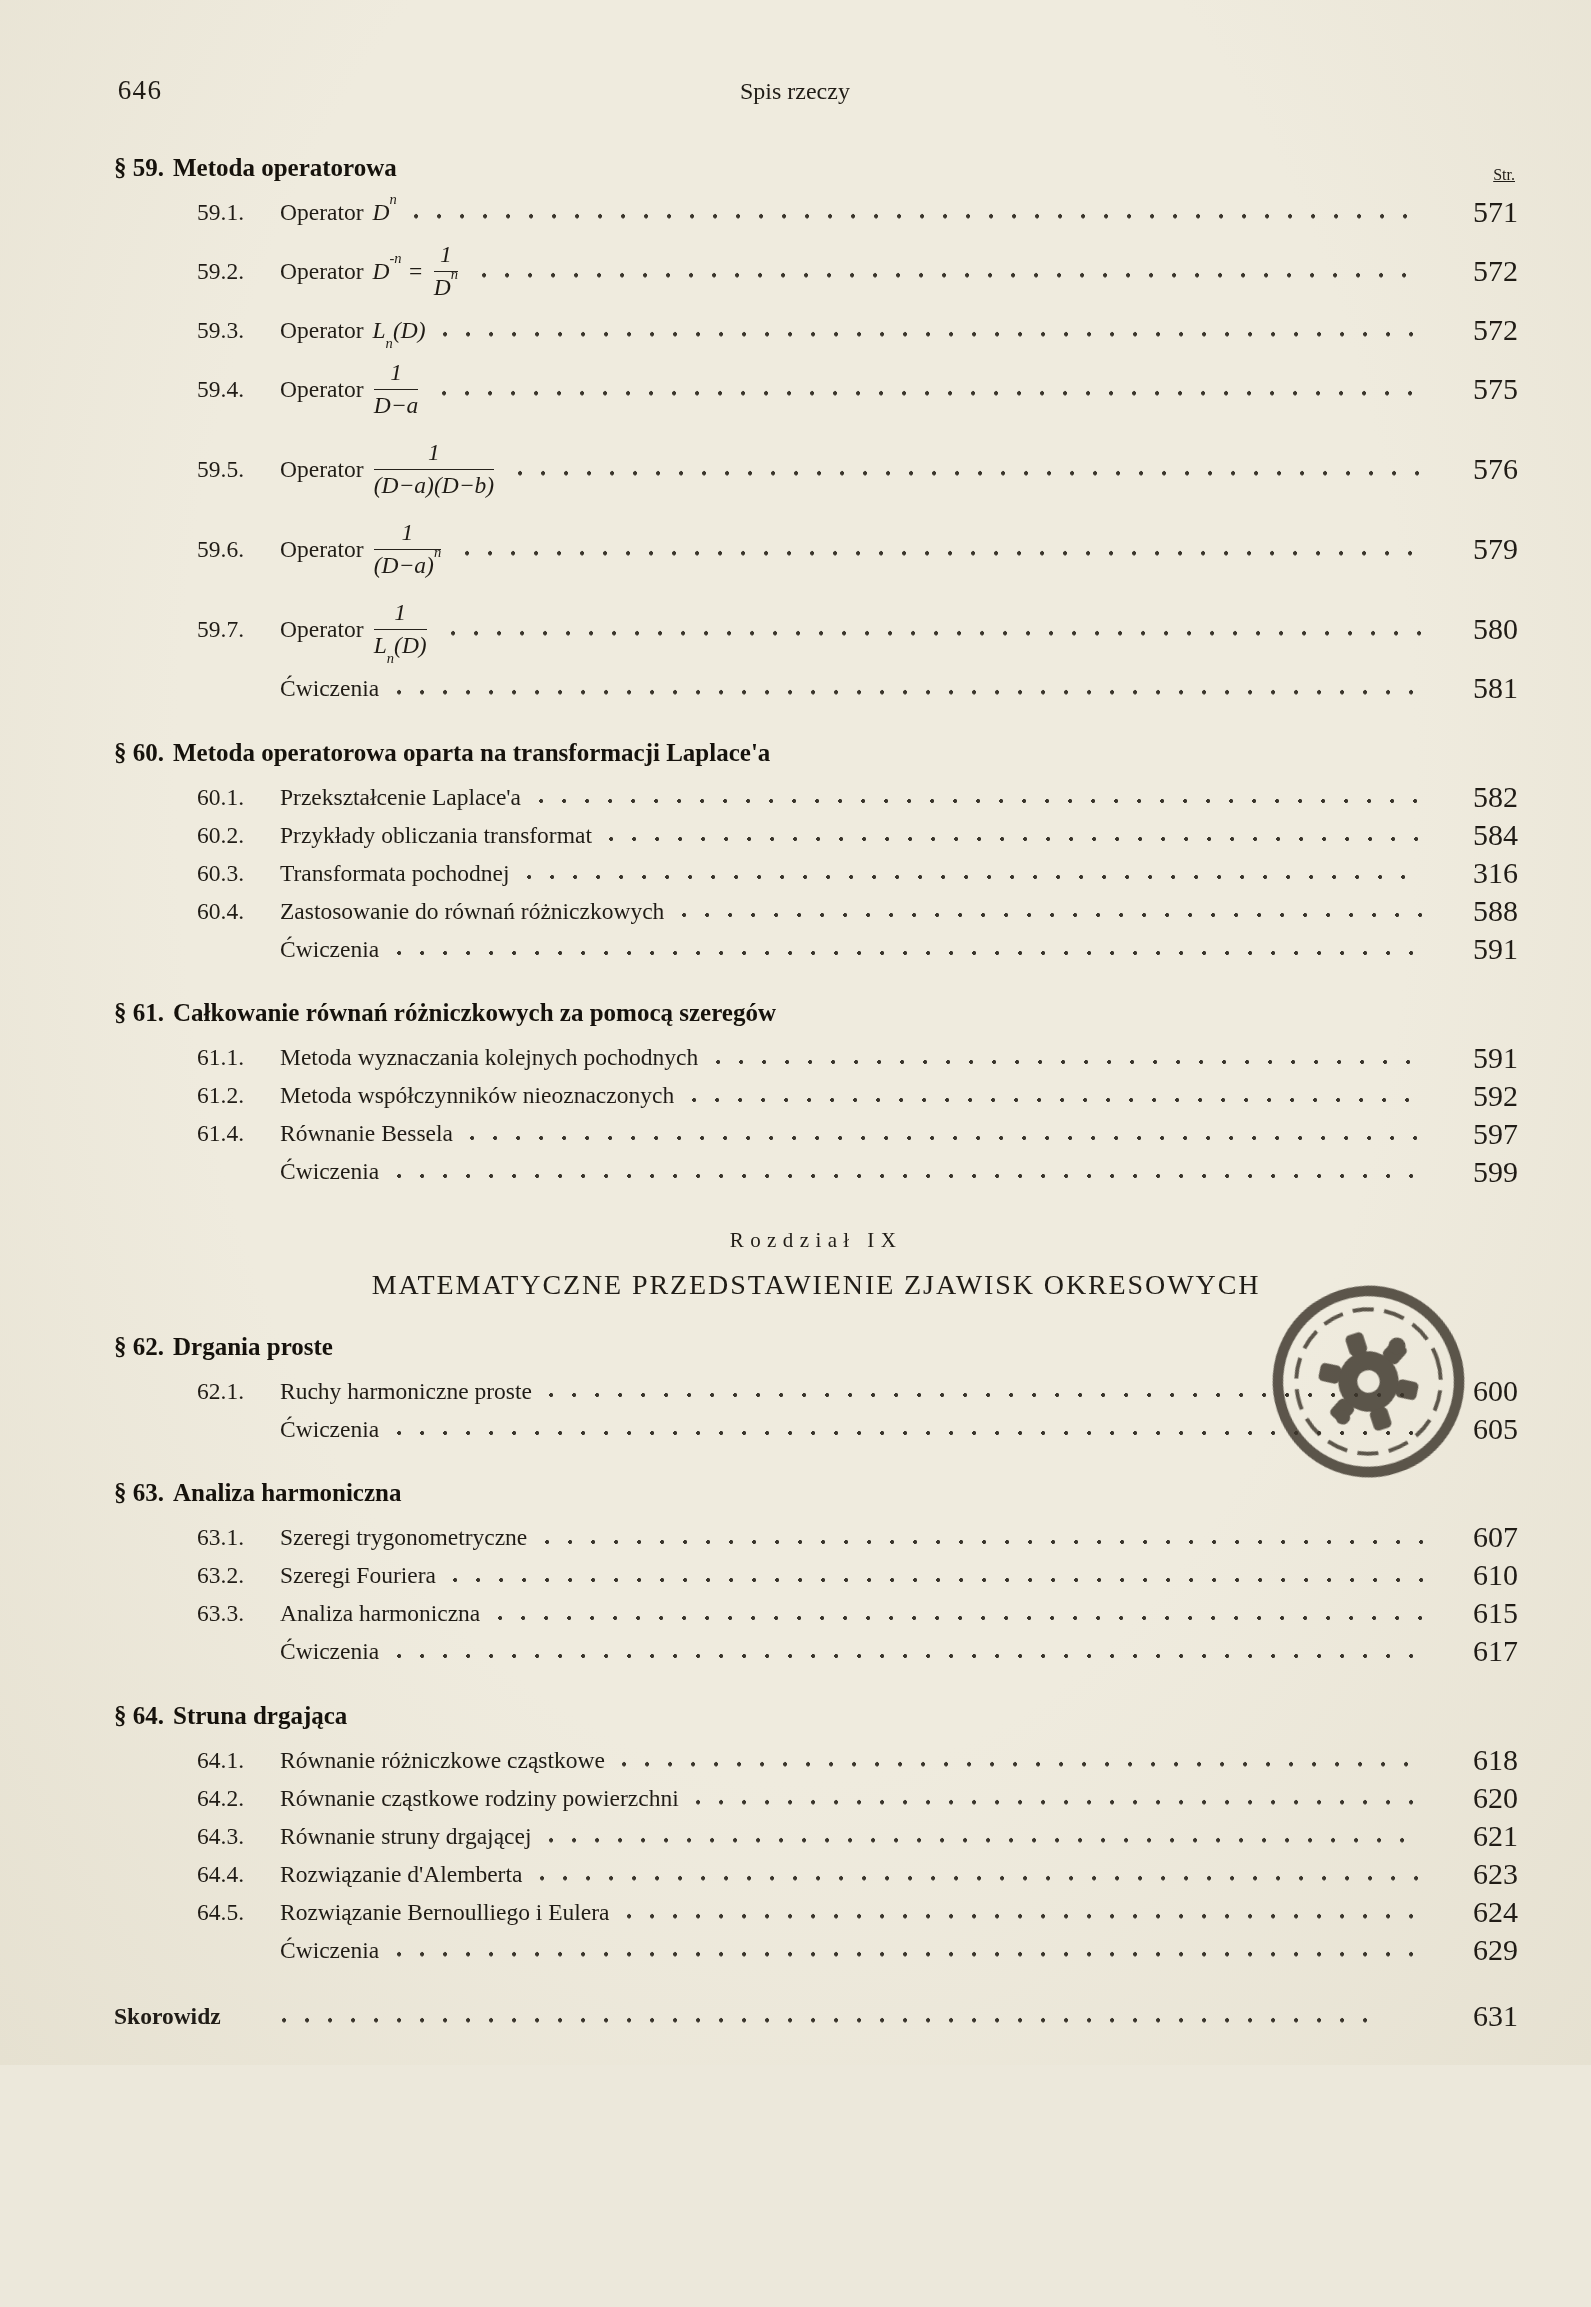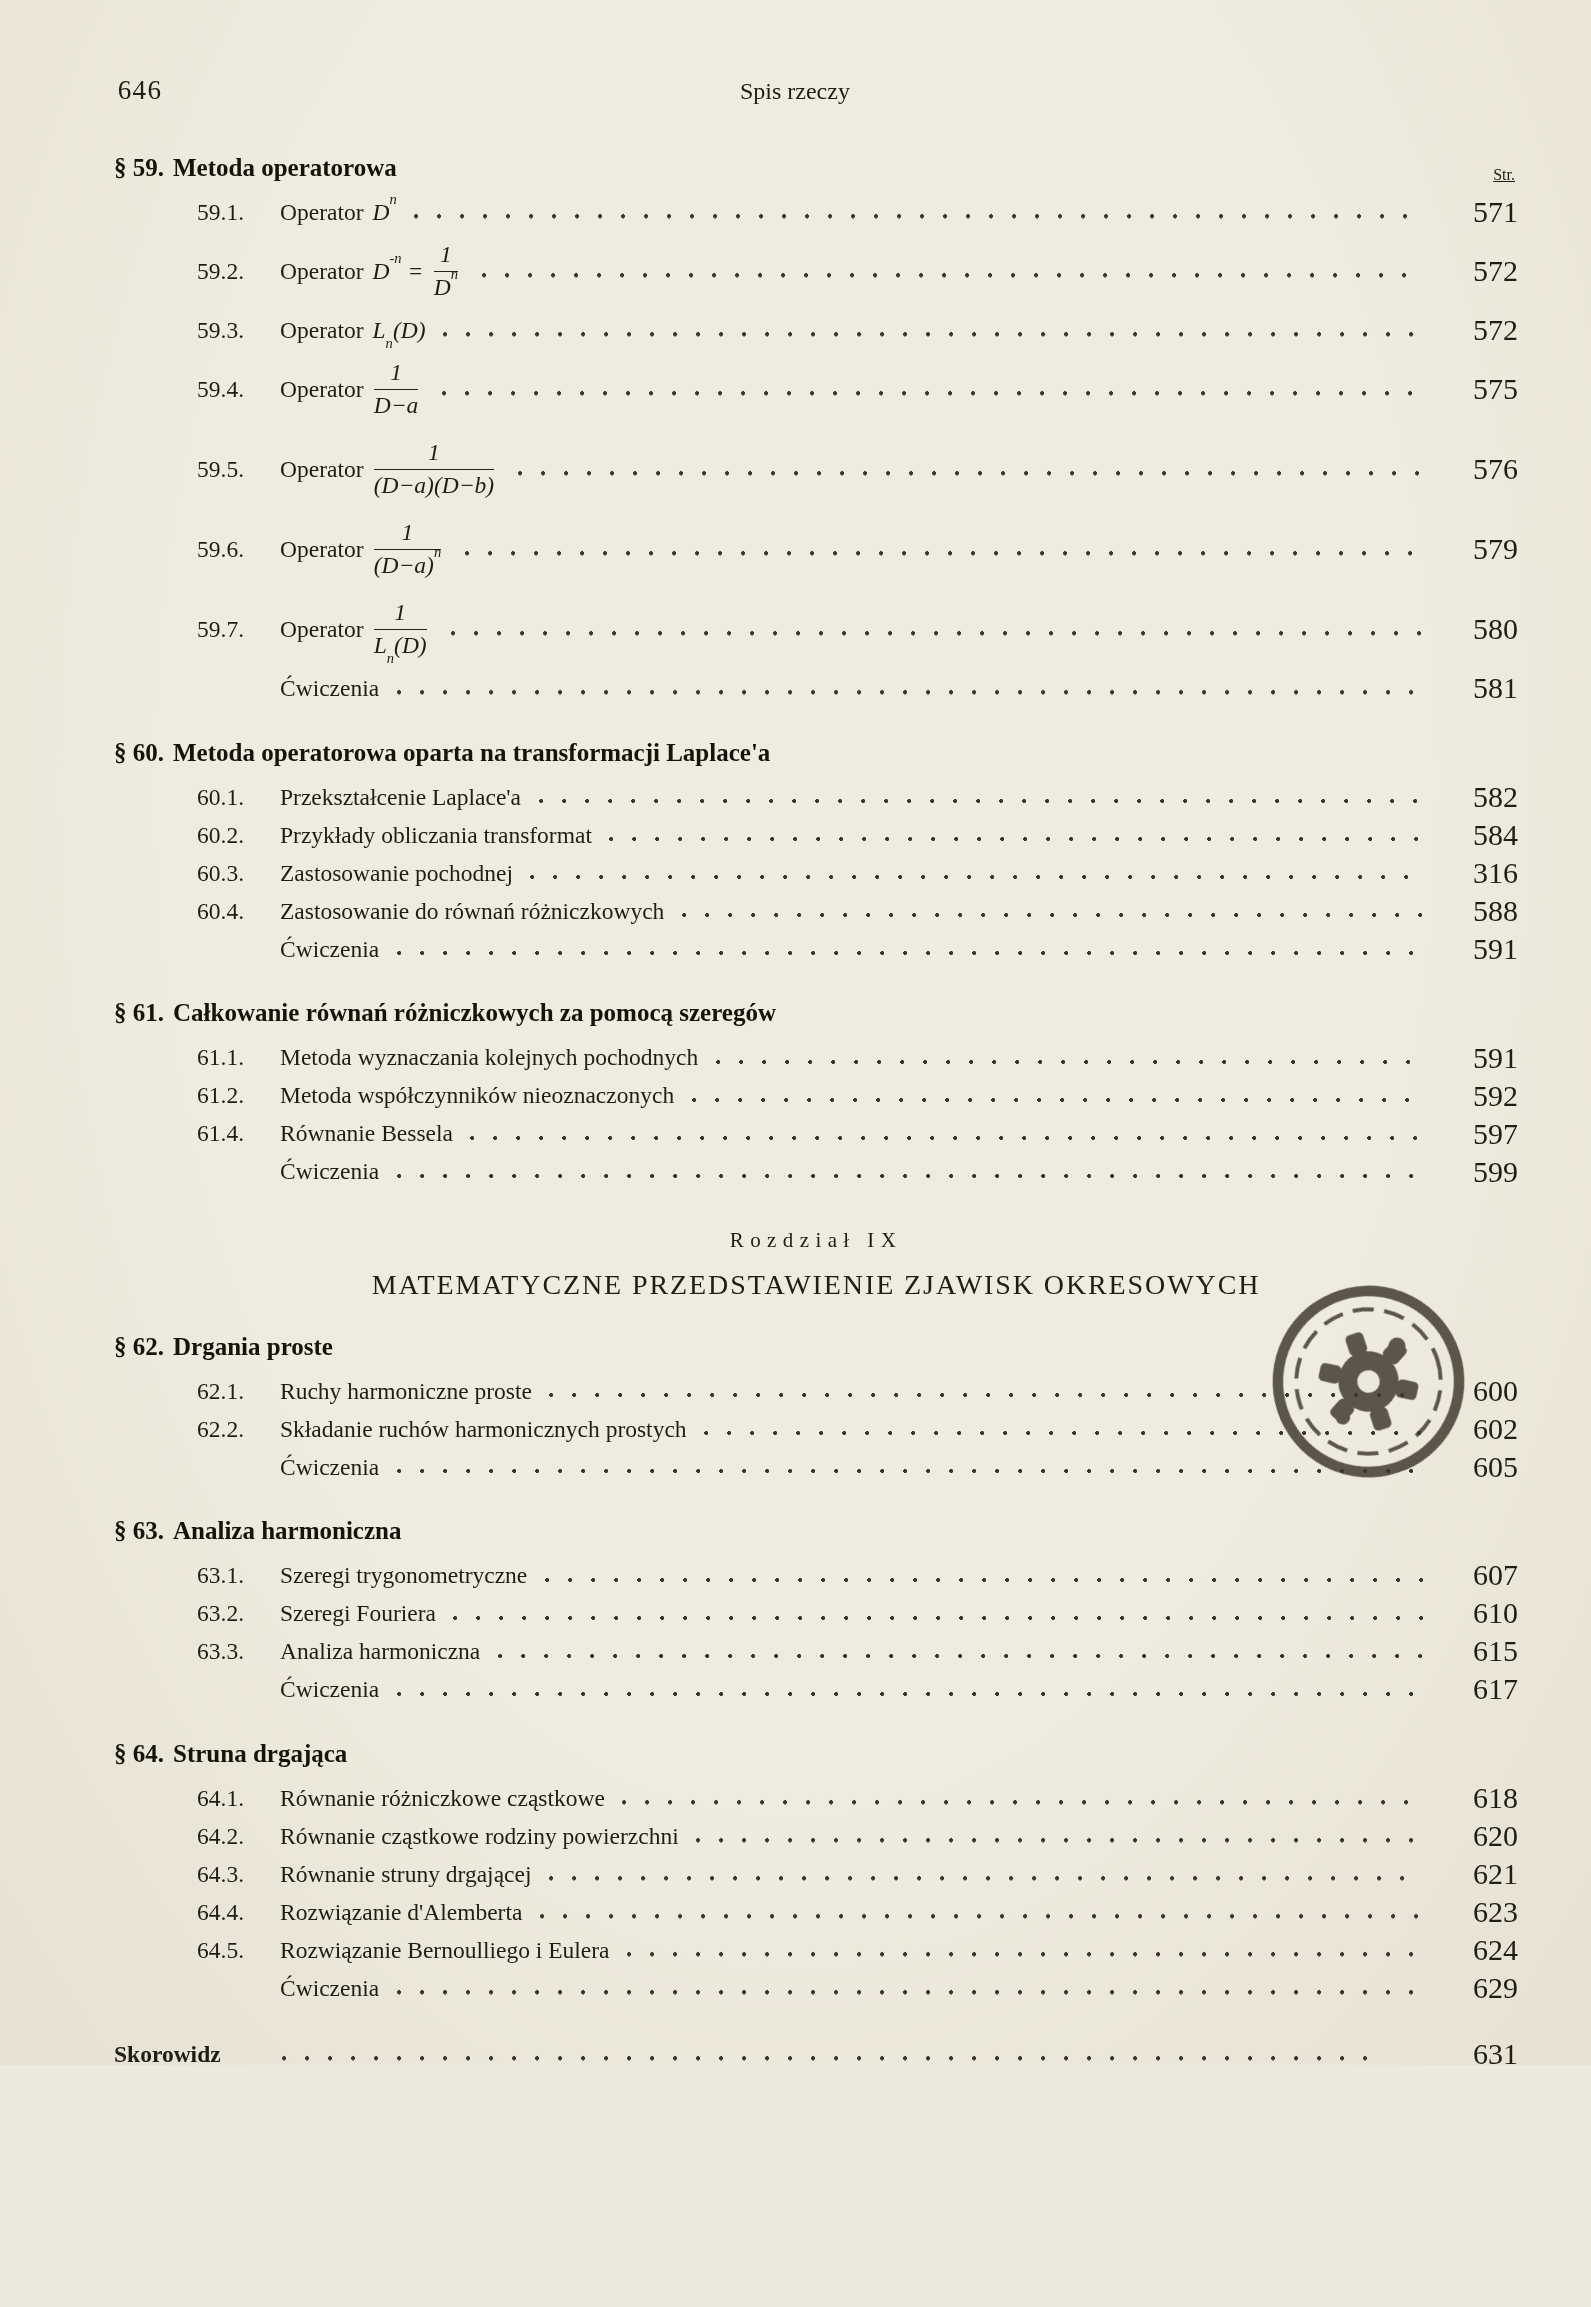--- a/index.html
+++ b/index.html
@@ -147,21 +147,21 @@
           <span class="entry-page">582</span>
         </div>
         <div class="toc-entry">
           <span class="entry-num">60.2.</span>
           <span class="entry-label">Przykłady obliczania transformat</span>
           <span class="dots"></span>
           <span class="entry-page">584</span>
         </div>
         <div class="toc-entry">
           <span class="entry-num">60.3.</span>
-          <span class="entry-label">Zastosowanie pochodnej</span>
+          <span class="entry-label">Transformata pochodnej</span>
           <span class="dots"></span>
           <span class="entry-page">316</span>
         </div>
         <div class="toc-entry">
           <span class="entry-num">60.4.</span>
           <span class="entry-label">Zastosowanie do równań różniczkowych</span>
           <span class="dots"></span>
           <span class="entry-page">588</span>
         </div>
         <div class="toc-entry">
@@ -202,26 +202,20 @@
         <div class="chapter-kicker">Rozdział IX</div>
         <div class="chapter-title">MATEMATYCZNE PRZEDSTAWIENIE ZJAWISK OKRESOWYCH</div>
       </div>
       <section class="block-section">
         <h2 class="section-head"><span class="section-para">§ 62.</span><span>Drgania proste</span></h2>
         <div class="toc-entry">
           <span class="entry-num">62.1.</span>
           <span class="entry-label">Ruchy harmoniczne proste</span>
           <span class="dots"></span>
           <span class="entry-page">600</span>
-        </div>
-        <div class="toc-entry">
-          <span class="entry-num">62.2.</span>
-          <span class="entry-label">Składanie ruchów harmonicznych prostych</span>
-          <span class="dots"></span>
-          <span class="entry-page">602</span>
         </div>
         <div class="toc-entry">
           <span class="entry-num"></span>
           <span class="entry-label">Ćwiczenia</span>
           <span class="dots"></span>
           <span class="entry-page">605</span>
         </div>
       </section>
       <section class="block-section">
         <h2 class="section-head"><span class="section-para">§ 63.</span><span>Analiza harmoniczna</span></h2>

